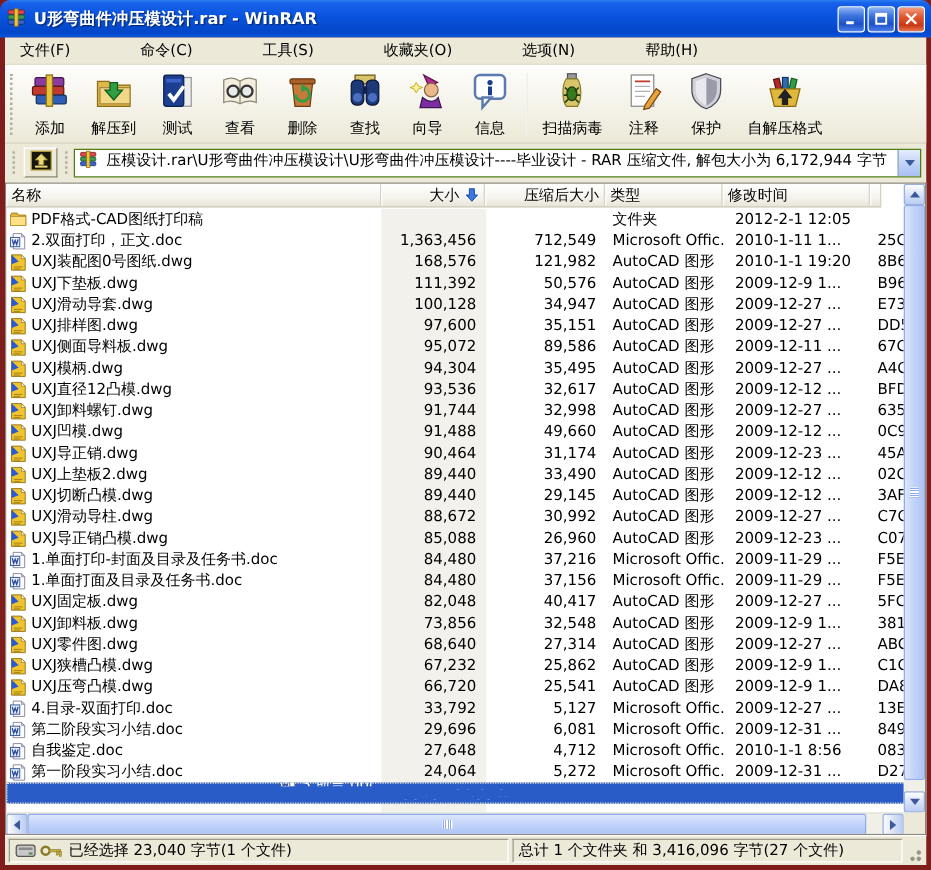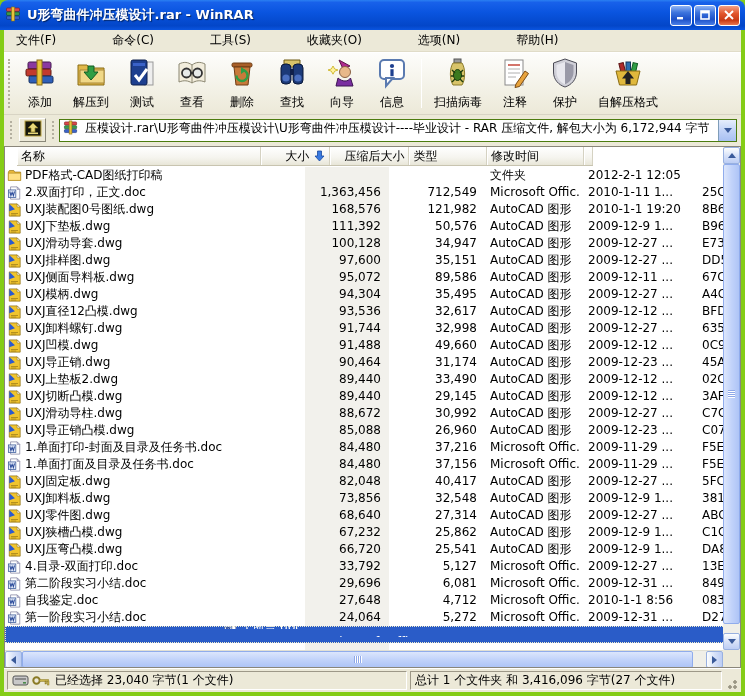--- a/index.html
+++ b/index.html
@@ -1,18 +1,18 @@
 <!DOCTYPE html>
 <html><head>
 <meta charset="utf-8">
 <style>
   html,body{margin:0;padding:0;background:#3a6ea5;}
   *{box-sizing:border-box;}
   body{font-family:"DejaVu Sans","Liberation Sans",sans-serif;font-size:12px;color:#000;}
-  .window{position:relative;width:745px;height:696px;background:#84cc16;overflow:hidden;}
+  .window{position:relative;width:745px;height:696px;background:#7f1d1d;overflow:hidden;}
   
   .titlebar{position:absolute;top:0;left:0;right:0;height:30px;border-radius:8px 8px 0 0;
     background:linear-gradient(180deg,#2a80f2 0%,#1861ea 8%,#0a55e0 40%,#0346c8 86%,#0a55e0 100%);
     display:flex;align-items:center;padding:0 5px;}
   .title-text{color:#fff;font-weight:bold;font-size:13px;margin-left:5px;flex:1;
     text-shadow:1px 1px 1px rgba(0,0,0,.55);white-space:nowrap;overflow:hidden;}
   .winbtn{width:22px;height:21px;border-radius:3px;margin-left:2px;border:1px solid #fff;
     display:flex;align-items:center;justify-content:center;
     background:linear-gradient(180deg,#8fb4f4 0%,#3c73dd 35%,#1c50c8 70%,#4a80e8 100%);}
   .winbtn.close{background:linear-gradient(180deg,#f2a083 0%,#e2552c 40%,#c83a14 75%,#e8764e 100%);}
@@ -34,21 +34,21 @@
   
   .addrrow{height:31px;display:flex;align-items:center;border-top:1px solid #d8d4c4;padding:0 4px;}
   .upbtn{width:27px;height:24px;margin:0 4px 0 2px;display:flex;align-items:center;justify-content:center;
     background:#ece9d8;border:1px solid;border-color:#fff #8a8878 #8a8878 #fff;}
   .combo{flex:1;height:23px;background:#fff;border:1px solid #4d7c0f;display:flex;overflow:hidden;}
   .combo-text{flex:1;white-space:nowrap;overflow:hidden;padding:0 3px;}
   .combo-arrow{width:18px;height:21px;border-left:1px solid #7f9db9;display:flex;align-items:center;justify-content:center;
     background:linear-gradient(180deg,#e6eefc,#c2d3f7 50%,#a8c0f2);}
   
   .listbox{flex:1;margin:1px 0 0 0;border:1px solid #8a867a;background:#fff;position:relative;overflow:hidden;}
-  .lheader{position:absolute;top:0;left:12px;height:19px;width:576px;display:flex;
+  .lheader{position:absolute;top:0;left:0;height:19px;width:700px;display:flex;
     background:linear-gradient(180deg,#ffffff,#f5f4ee 60%,#e8e6d8);border-bottom:1px solid #c8c4b0;}
   .hcell{display:flex;align-items:center;border-right:1px solid #d5d2c2;box-shadow:inset 1px 0 0 #fff;
     padding:0 4px;white-space:nowrap;overflow:hidden;}
   .rows{position:absolute;top:20px;left:0;right:17px;bottom:17px;overflow:hidden;}
   .sortshade{position:absolute;left:300px;width:84px;top:0;bottom:0;background:#f2f1ec;}
   .frow{position:relative;display:flex;height:17px;align-items:center;width:732px;}
   .frow .cell{white-space:nowrap;overflow:hidden;height:17px;line-height:17px;}
   .c-name{width:300px;display:flex;align-items:center;padding-left:2px;}
   .c-name svg{width:15px;height:14px;margin-right:3px;flex:none;}
   .c-size{width:84px;text-align:right;padding-right:8px;}

